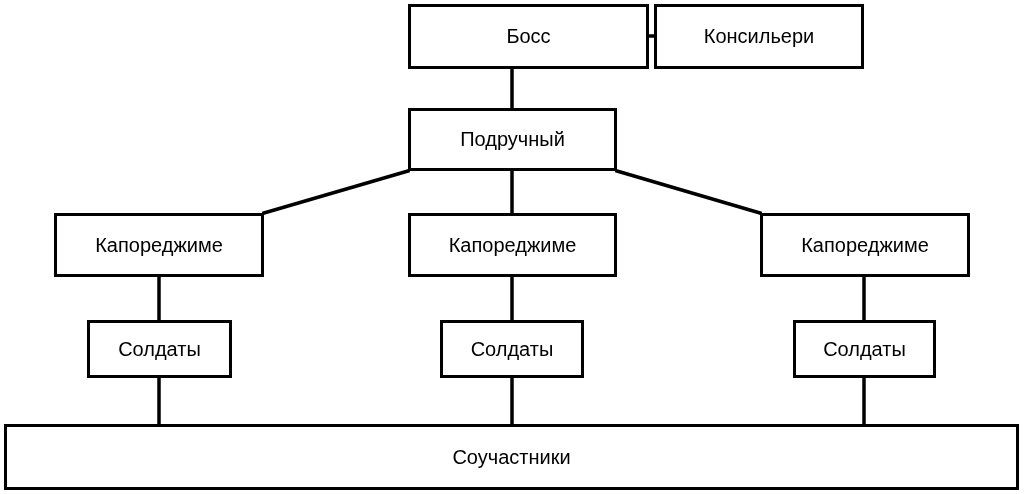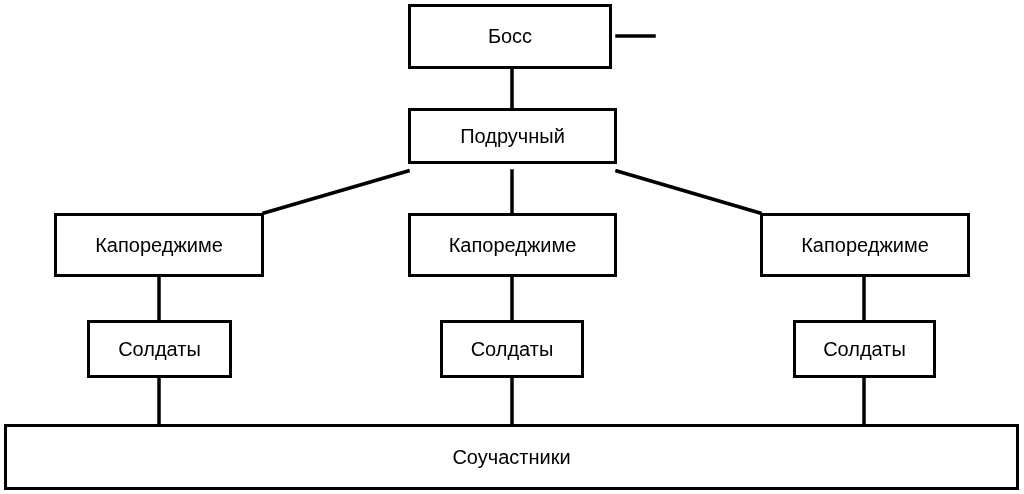--- a/index.html
+++ b/index.html
@@ -55,26 +55,29 @@
       <line x1="512" y1="171" x2="512" y2="213" stroke="#000000" stroke-width="3.5" stroke-linecap="square"></line>
       <line x1="617" y1="171" x2="760" y2="213" stroke="#000000" stroke-width="3.5" stroke-linecap="square"></line>
       <line x1="159" y1="277" x2="159" y2="320" stroke="#000000" stroke-width="3.5" stroke-linecap="square"></line>
       <line x1="512" y1="277" x2="512" y2="320" stroke="#000000" stroke-width="3.5" stroke-linecap="square"></line>
       <line x1="864" y1="277" x2="864" y2="320" stroke="#000000" stroke-width="3.5" stroke-linecap="square"></line>
       <line x1="159" y1="378" x2="159" y2="424" stroke="#000000" stroke-width="3.5" stroke-linecap="square"></line>
       <line x1="512" y1="378" x2="512" y2="424" stroke="#000000" stroke-width="3.5" stroke-linecap="square"></line>
       <line x1="864" y1="378" x2="864" y2="424" stroke="#000000" stroke-width="3.5" stroke-linecap="square"></line>
     </svg>
 
-  <div class="node" style="left: 408px; top: 4px; width: 204px; height: 65px; border-color: rgb(0, 0, 0); color: rgb(0, 0, 0);">
+  <div class="node" style="left: 408px; top: 4px; width: 241px; height: 65px; border-color: rgb(0, 0, 0); color: rgb(0, 0, 0);">
     <span class="node-label">Босс</span>
   </div>
 
+  <div class="node" style="left: 654px; top: 4px; width: 210px; height: 65px; border-color: rgb(0, 0, 0); color: rgb(0, 0, 0);">
+    <span class="node-label">Консильери</span>
+  </div>
 
-  <div class="node" style="left: 408px; top: 108px; width: 209px; height: 56px; border-color: rgb(0, 0, 0); color: rgb(0, 0, 0);">
+  <div class="node" style="left: 408px; top: 108px; width: 209px; height: 63px; border-color: rgb(0, 0, 0); color: rgb(0, 0, 0);">
     <span class="node-label">Подручный</span>
   </div>
 
   <div class="node" style="left: 54px; top: 213px; width: 210px; height: 64px; border-color: rgb(0, 0, 0); color: rgb(0, 0, 0);">
     <span class="node-label">Капореджиме</span>
   </div>
 
   <div class="node" style="left: 408px; top: 213px; width: 209px; height: 64px; border-color: rgb(0, 0, 0); color: rgb(0, 0, 0);">
     <span class="node-label">Капореджиме</span>
   </div>

